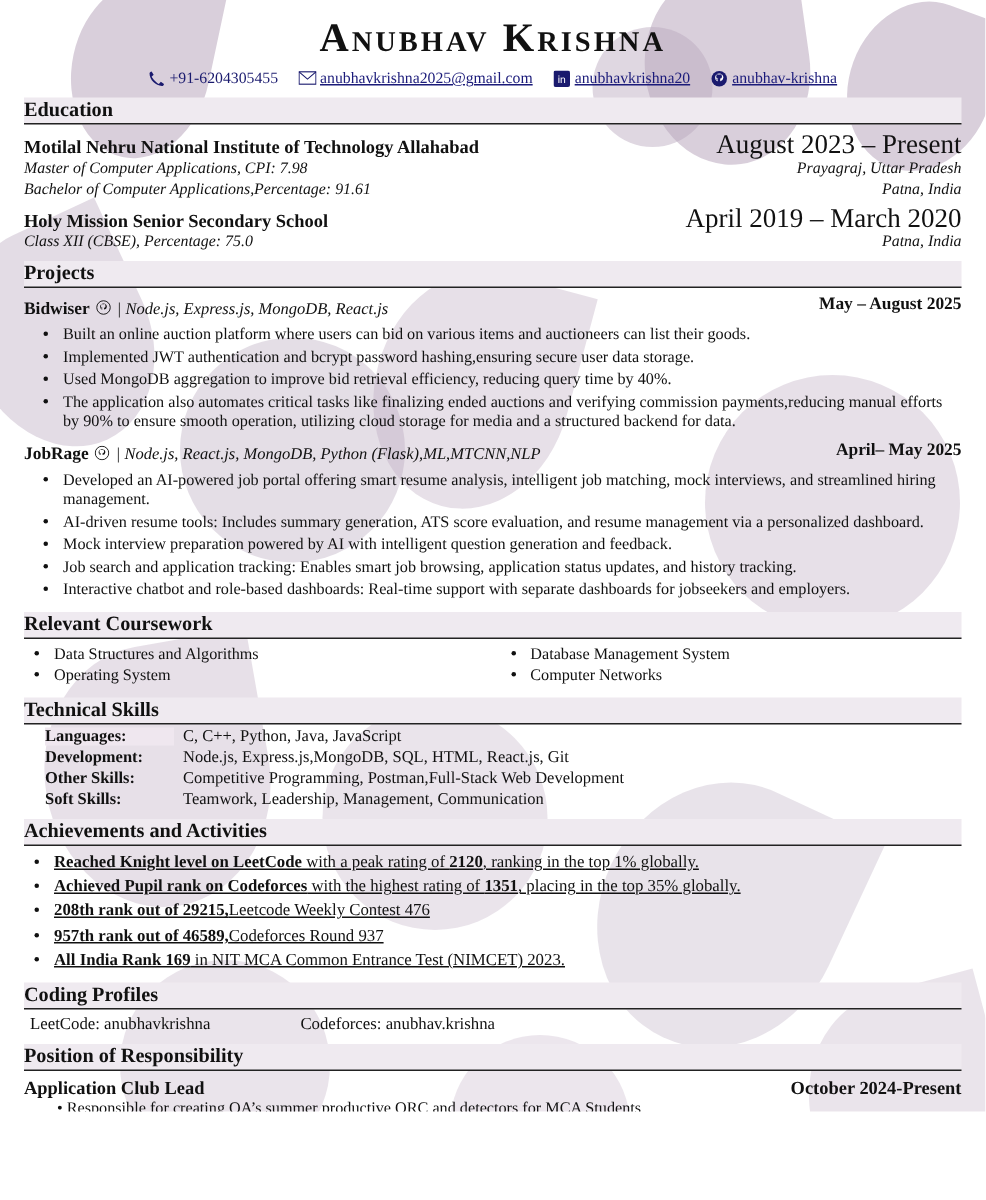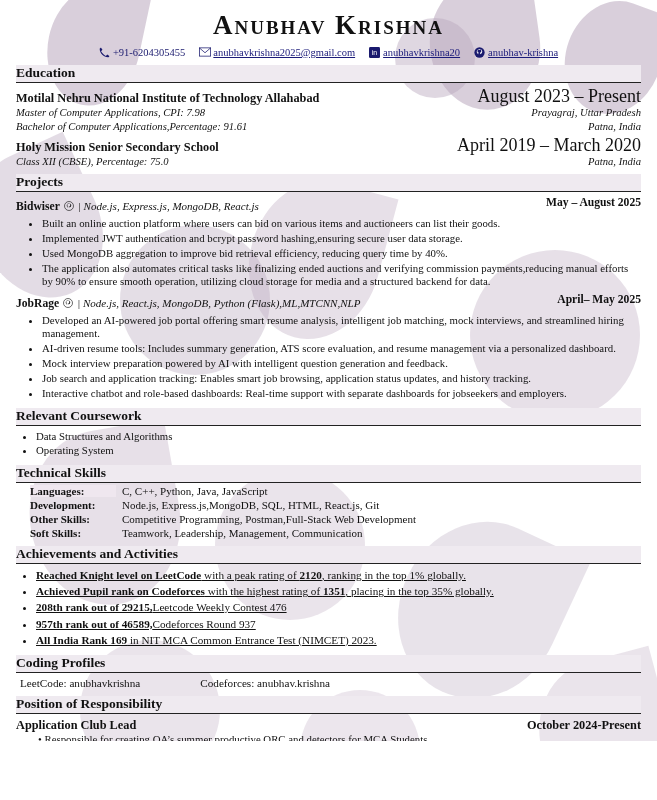--- a/index.html
+++ b/index.html
@@ -216,20 +216,26 @@
     </div>
 
     <div class="section-title sec-shade">Relevant Coursework</div>
     <div class="course-grid">
       <div class="course-col">
         <ul>
           <li>Data Structures and Algorithms</li>
           <li>Operating System</li>
         </ul>
       </div>
+      <div class="course-col">
+        <ul>
+          <li>Database Management System</li>
+          <li>Computer Networks</li>
+        </ul>
+      </div>
     </div>
 
     <div class="section-title sec-shade">Technical Skills</div>
     <div style="padding-left:14px;">
       <div class="skill-line">
         <span class="skill-key hl">Languages:</span>
         <span>C, C++, Python, Java, JavaScript</span>
       </div>
       <div class="skill-line">
         <span class="skill-key">Development:</span>

